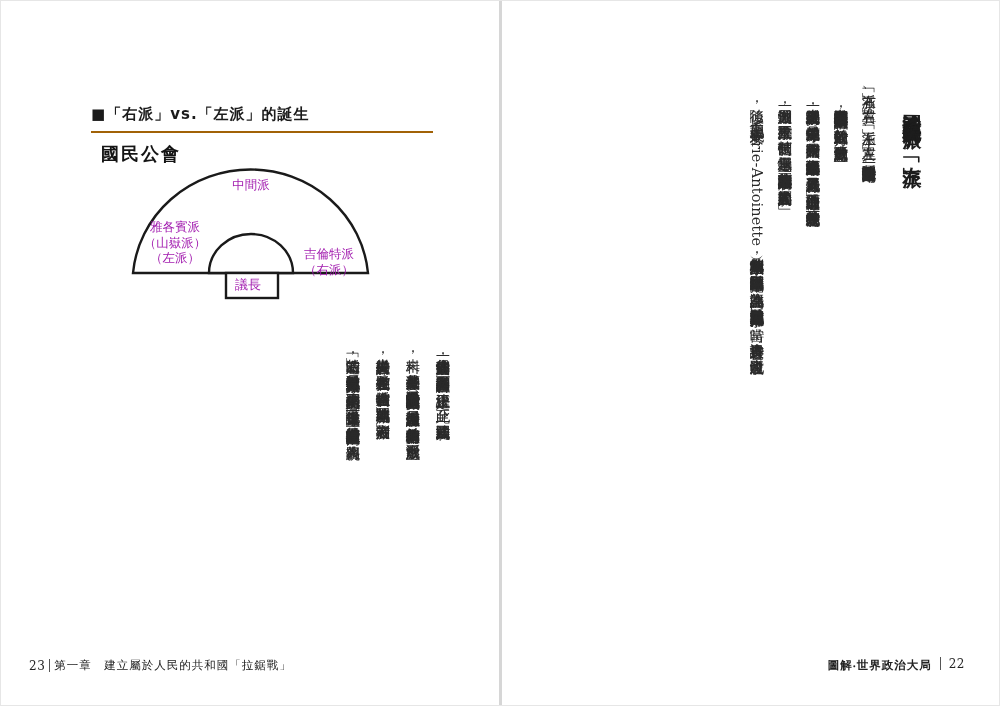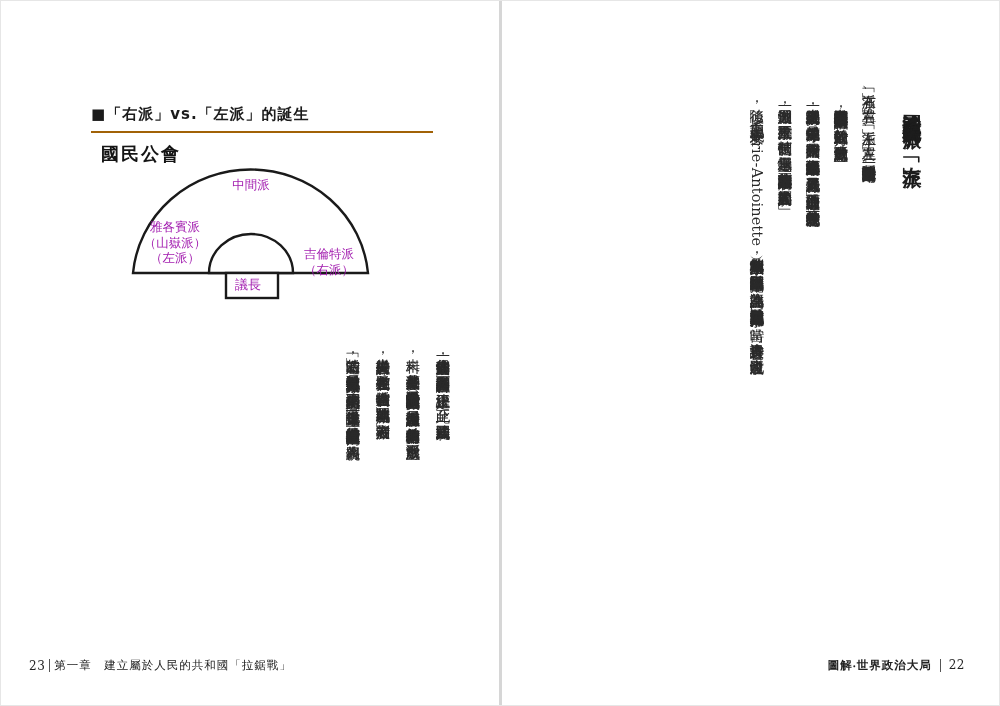--- a/index.html
+++ b/index.html
@@ -32,21 +32,21 @@
     position:absolute; top:97px; right:75px; height:545px;
     font-size:19px; font-weight:bold; color:#1c1c1c;
     letter-spacing:1.5px;
   }
   .right-body {
     position:absolute; top:82px; right:118px; width:370px; height:530px;
     font-size:14.4px; line-height:28px; letter-spacing:0.2px;
   }
   .footer-right {
     position:absolute; right:36px; bottom:34px;
-    display:flex; align-items:center; gap:8px;
+    display:flex; gap:8px;
     font-size:11.5px; color:#222;
   }
   .footer-right .book-title { font-weight:bold; letter-spacing:1px; }
 
   
   .section-heading {
     position:absolute; left:78px; top:92px; width:342px;
     font-family:"DejaVu Sans", sans-serif;
     font-weight:bold; font-size:15px; letter-spacing:1px; color:#1b1b1b;
     border-bottom:2px solid #a16207; padding-bottom:7px; margin:12px;

